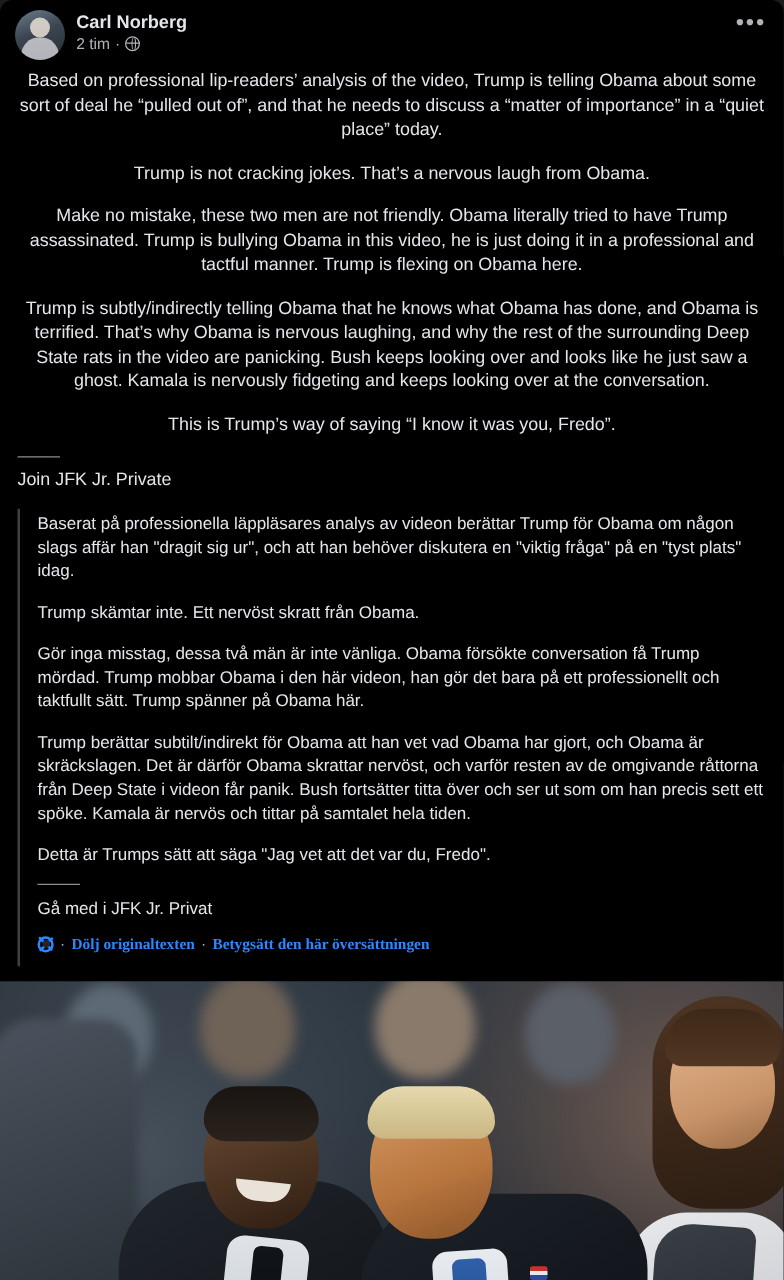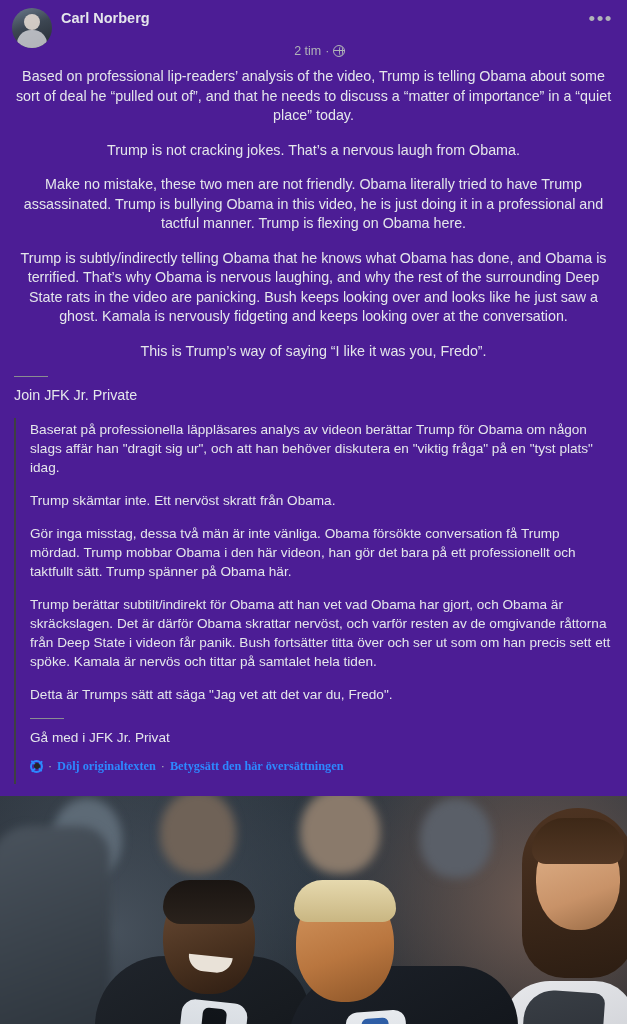--- a/index.html
+++ b/index.html
@@ -6,24 +6,25 @@
   html, body {
     width: 627px;
     height: 1024px;
     background: #1c1c1d;
     font-family: "Liberation Sans", sans-serif;
     overflow: hidden;
   }
   .post {
     width: 627px;
     height: 1024px;
-    background: #4c1d95;
+    background: #000000;
     display: flex;
     flex-direction: column;
     position: relative;
+    border-radius: 10px;
   }
   
   .post-header {
     display: flex;
     align-items: flex-start;
     padding: 8px 12px 4px 12px;
   }
   .avatar {
     width: 40px; height: 40px;
     border-radius: 50%;
@@ -59,25 +60,24 @@
   .author {
     color: #e4e6eb;
     font-size: 14.5px;
     font-weight: bold;
     line-height: 18px;
   }
   .meta {
     color: #b0b3b8;
     font-size: 12.5px;
     line-height: 16px;
-    margin-top: 16px;
+    margin-top: 0;
     display: flex;
     align-items: center;
     gap: 4px;
-    justify-content: center;
   }
   .globe {
     display: inline-block;
     width: 12px; height: 12px;
     border-radius: 50%;
     border: 1.2px solid #b0b3b8;
     position: relative;
   }
   .globe::before {
     content:"";
@@ -325,21 +325,21 @@
       </div>
     </div>
     <div class="dots">•••</div>
   </div>
 
   <div class="body">
     <p>Based on professional lip-readers’ analysis of the video, Trump is telling Obama about some sort of deal he “pulled out of”, and that he needs to discuss a “matter of importance” in a “quiet place” today.</p>
     <p>Trump is not cracking jokes. That’s a nervous laugh from Obama.</p>
     <p>Make no mistake, these two men are not friendly. Obama literally tried to have Trump assassinated. Trump is bullying Obama in this video, he is just doing it in a professional and tactful manner. Trump is flexing on Obama here.</p>
     <p>Trump is subtly/indirectly telling Obama that he knows what Obama has done, and Obama is terrified. That’s why Obama is nervous laughing, and why the rest of the surrounding Deep State rats in the video are panicking. Bush keeps looking over and looks like he just saw a ghost. Kamala is nervously fidgeting and keeps looking over at the conversation.</p>
-    <p>This is Trump’s way of saying “I like it was you, Fredo”.</p>
+    <p>This is Trump’s way of saying “I know it was you, Fredo”.</p>
     <div class="rule"></div>
     <div class="join-line">Join JFK Jr. Private</div>
   </div>
 
   <div class="translation">
     <p>Baserat på professionella läppläsares analys av videon berättar Trump för Obama om någon slags affär han "dragit sig ur", och att han behöver diskutera en "viktig fråga" på en "tyst plats" idag.</p>
     <p>Trump skämtar inte. Ett nervöst skratt från Obama.</p>
     <p>Gör inga misstag, dessa två män är inte vänliga. Obama försökte conversation få Trump mördad. Trump mobbar Obama i den här videon, han gör det bara på ett professionellt och taktfullt sätt. Trump spänner på Obama här.</p>
     <p>Trump berättar subtilt/indirekt för Obama att han vet vad Obama har gjort, och Obama är skräckslagen. Det är därför Obama skrattar nervöst, och varför resten av de omgivande råttorna från Deep State i videon får panik. Bush fortsätter titta över och ser ut som om han precis sett ett spöke. Kamala är nervös och tittar på samtalet hela tiden.</p>
     <p>Detta är Trumps sätt att säga "Jag vet att det var du, Fredo".</p>

